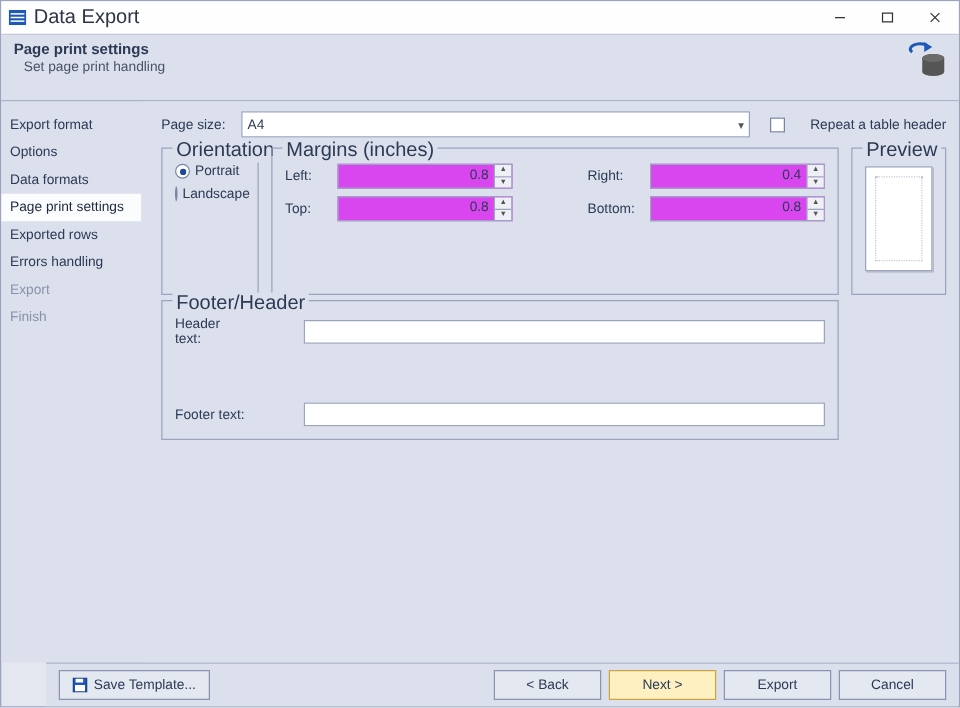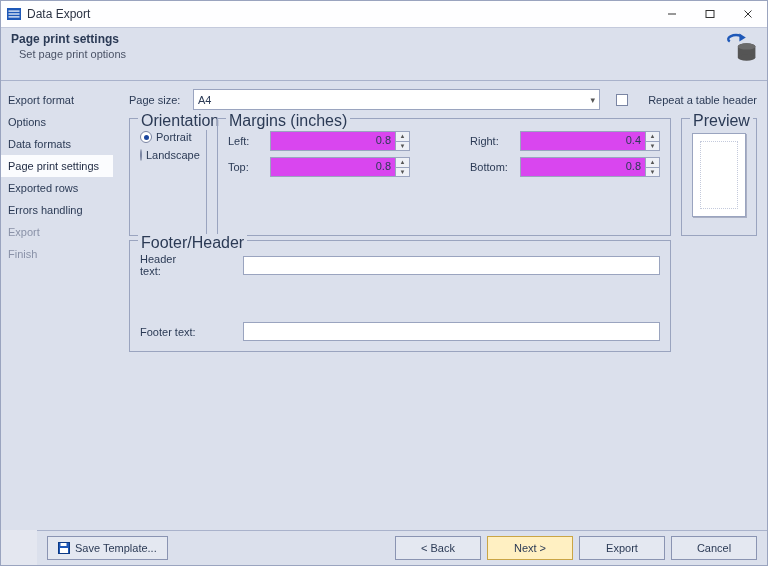--- a/index.html
+++ b/index.html
@@ -29,21 +29,21 @@
   align-items: center;
   padding: 0 0 0 6px;
   border-bottom: 1px solid #c4cadc;
 }
 .titlebar .app-icon {
   width: 14px;
   height: 12px;
   margin-right: 6px;
 }
 .titlebar .title-text {
-  font-size: 12px;
+  font-size: 16px;
   color: #2c3344;
   flex: 1;
 }
 .titlebar .win-btn {
   width: 38px;
   height: 26px;
   display: flex;
   align-items: center;
   justify-content: center;
   color: #444;
@@ -336,21 +336,21 @@
     <div class="win-btn">
       <svg width="10" height="10" viewBox="0 0 10 10">
           <line x1="1.5" y1="1.5" x2="8.5" y2="8.5" stroke="#333" stroke-width="1"></line>
           <line x1="8.5" y1="1.5" x2="1.5" y2="8.5" stroke="#333" stroke-width="1"></line>
         </svg>
     </div>
   </div>
 
   <div class="banner">
     <div class="hdr">Page print settings</div>
-    <div class="sub">Set page print options</div>
+    <div class="sub">Set page print handling</div>
     <svg class="banner-icon" viewBox="0 0 40 40">
       <path d="M6 12 A10 5 0 0 1 20 5" fill="none" stroke="#1e58b8" stroke-width="3"></path>
       <polygon points="18,2 26,7 18,12" fill="#1e58b8"></polygon>
       <ellipse cx="27" cy="18" rx="11" ry="4" fill="#555"></ellipse>
       <rect x="16" y="18" width="22" height="14" fill="#555"></rect>
       <ellipse cx="27" cy="32" rx="11" ry="4" fill="#555"></ellipse>
       <ellipse cx="27" cy="18" rx="11" ry="4" fill="#6b6b6b"></ellipse>
     </svg>
   </div>
 

